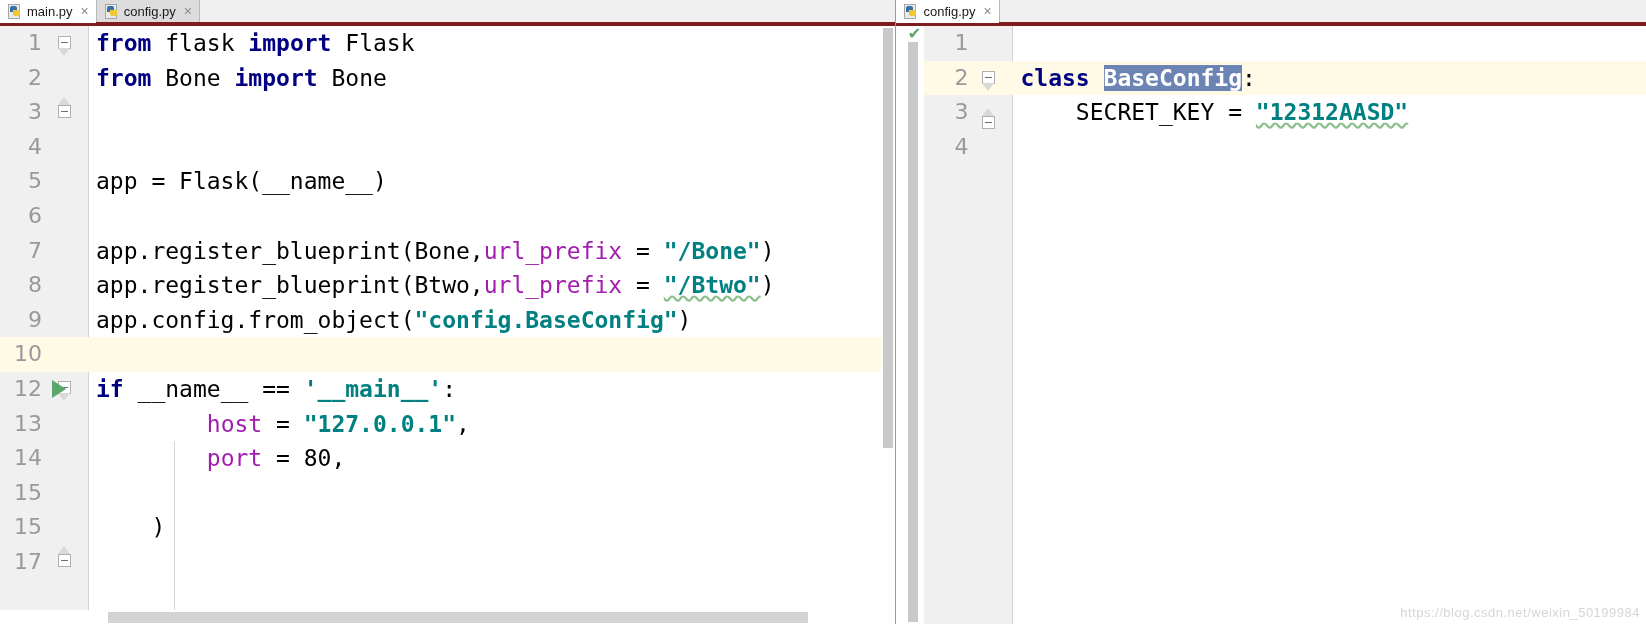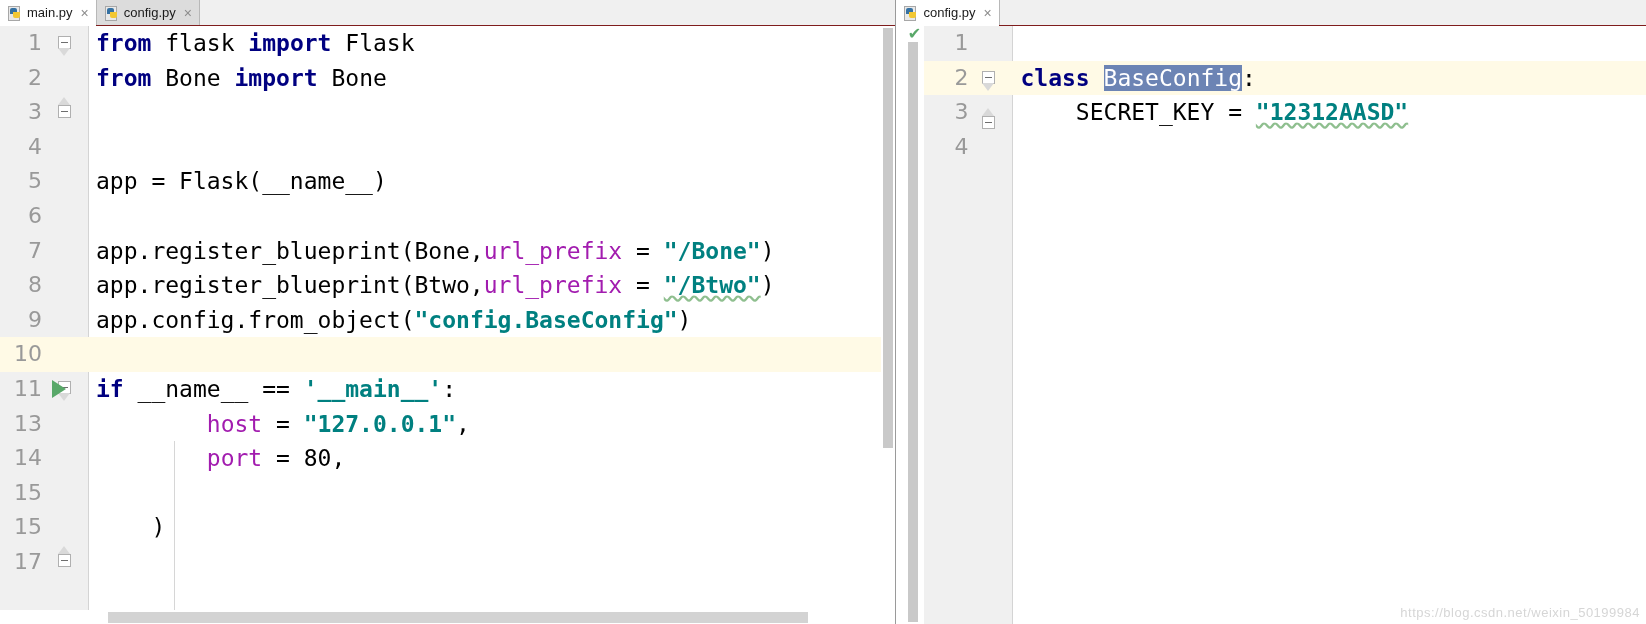--- a/index.html
+++ b/index.html
@@ -11,21 +11,21 @@
   .ide{position:relative;width:1646px;height:624px;display:flex;}
 
   
   .pane{position:relative;height:624px;overflow:hidden;background:#fff;}
   .pane-left{width:896px;border-right:1px solid #9a9a9a;}
   .pane-right{width:750px;}
 
   
   .tabbar{
     height:26px;box-sizing:border-box;
-    background:#f0f0f0;border-bottom:1px solid #7f1d1d;
+    background:#f0f0f0;border-bottom:4px solid #7f1d1d;
     display:flex;align-items:stretch;
     font-family:"Liberation Sans",sans-serif;
   }
   .tab{
     display:flex;align-items:center;gap:5px;
     padding:0 7px 0 8px;box-sizing:border-box;
     font-size:13px;color:#1a1a1a;
     border-right:1px solid #b8b8b8;
     background:#dcdcdc;
     position:relative;
@@ -74,21 +74,21 @@
   }
   .pane-left .code{left:96px;}
   .pane-right .code{left:96px;}
 
   
   .kw{color:#000080;font-weight:bold;}
   .str{color:#008080;font-weight:bold;}
   .kwarg{color:#a21caf;}
   .num{color:#000000;}
   .plain{color:#000000;}
-  .sel{background:#6c84b4;color:#ffffff;font-weight:normal;}
+  .sel{background:#6c84b4;color:#ffffff;font-weight:bold;}
   .squiggle{
     text-decoration:underline;
     text-decoration-style:wavy;
     text-decoration-color:#8fbf8f;
     text-decoration-skip-ink:none;
   }
 
   
   .fold{position:absolute;width:16px;height:16px;}
   .fold-box{
@@ -220,21 +220,21 @@
           <span class="lineno">9</span>
           <span class="code"><span class="plain">app.config.from_object(</span><span class="str">"config.BaseConfig"</span><span class="plain">)</span></span>
         </div>
 
         <div class="row caret">
           <span class="lineno">10</span>
           <span class="code"></span>
         </div>
 
         <div class="row">
-          <span class="lineno">11</span>
+          <span class="lineno">12</span>
           <span class="code"><span class="kw">if</span><span class="plain"> __name__ == </span><span class="str">'__main__'</span><span class="plain">:</span></span>
         </div>
 
 
         <div class="row">
           <span class="lineno">13</span>
           <span class="code"><span class="plain">        </span><span class="kwarg">host</span><span class="plain"> = </span><span class="str">"127.0.0.1"</span><span class="plain">,</span></span>
         </div>
 
         <div class="row">

